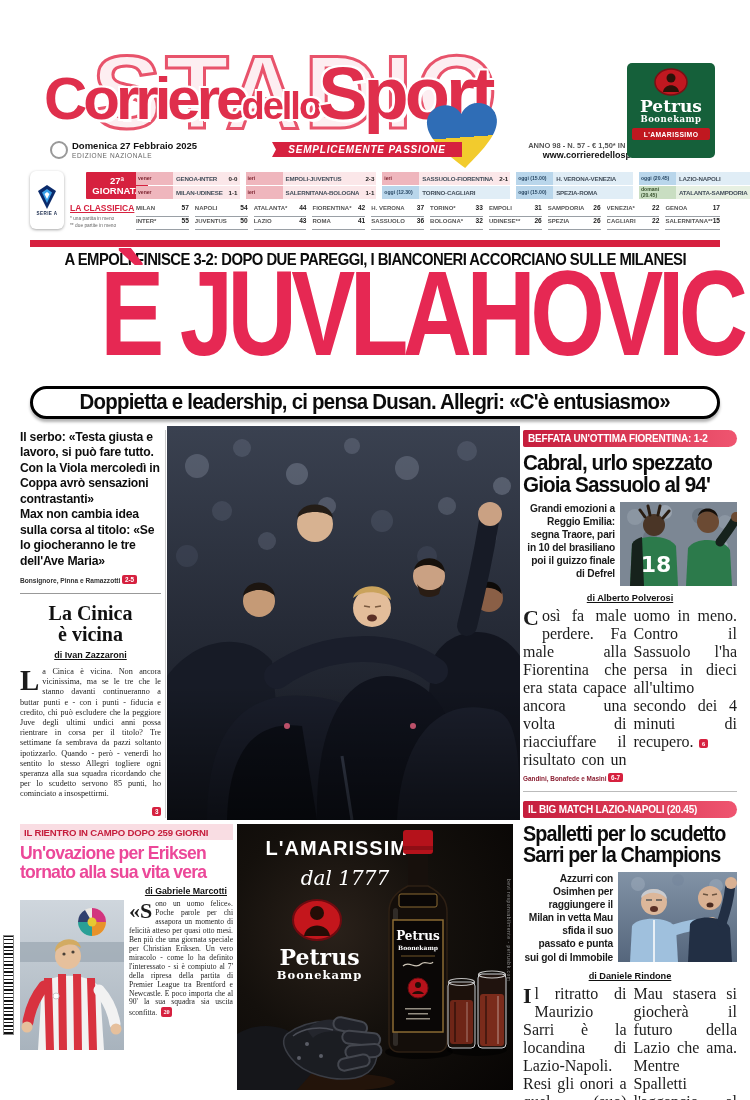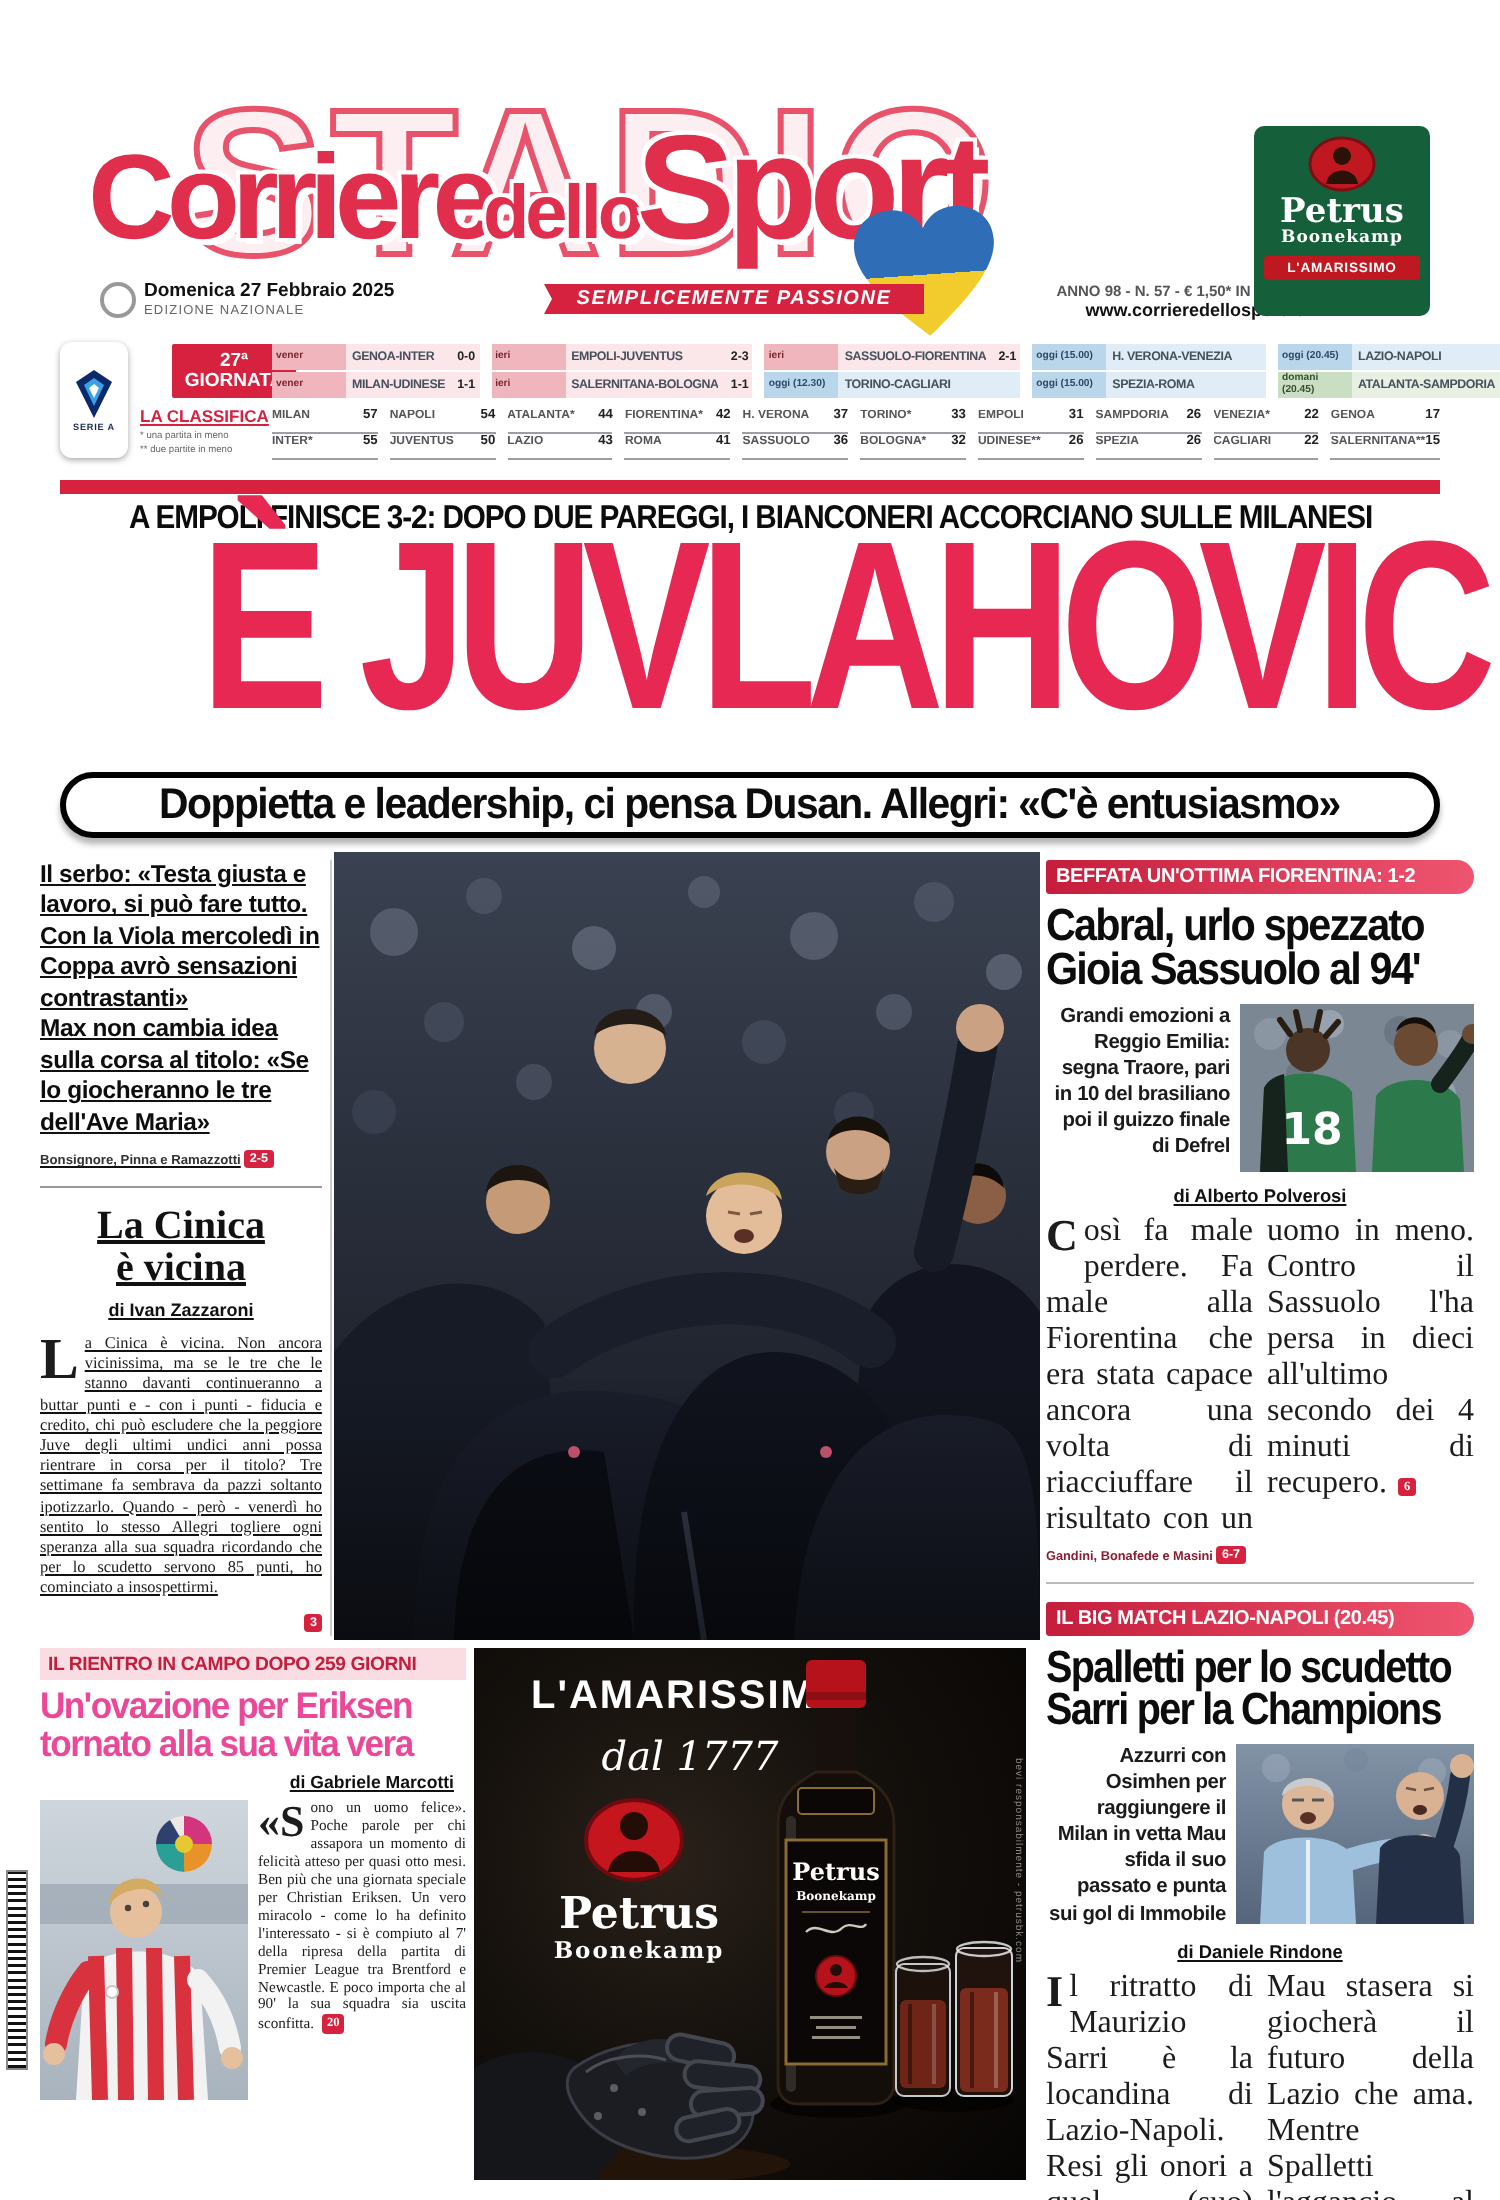--- a/index.html
+++ b/index.html
@@ -67,21 +67,21 @@
   .red-rule{left:30px;top:240px;width:690px;height:7px;background:#d6213f;}
   .kicker{left:30px;top:250px;width:690px;text-align:center;font-weight:900;font-size:16.5px;
           letter-spacing:-.6px;color:#0c0c0c;}
   .main-title{left:20px;top:252px;width:710px;text-align:center;line-height:1.02;
               font-weight:900;font-size:120px;letter-spacing:-7px;color:#e62853;}
   .deck{left:30px;top:386px;width:690px;height:33px;background:#fff;border:3.5px solid #000;border-radius:18px;
         box-shadow:0 3px 3px rgba(0,0,0,.3);display:flex;align-items:center;justify-content:center;box-sizing:border-box;}
   .deck span{font-weight:900;font-size:21.5px;letter-spacing:-.8px;color:#0c0c0c;}
 
   
-  .leftcol{left:20px;top:430px;width:141px;text-decoration:underline;}
+  .leftcol{left:20px;top:430px;width:141px;}
   .quote{font-size:12.2px;line-height:1.27;font-weight:800;color:#0d0d0d;letter-spacing:-.2px;}
   .byline-small{margin-top:6px;font-size:6.6px;font-weight:bold;color:#333;}
   .chip{display:inline-block;background:#d6213f;color:#fff;font-size:6.3px;font-weight:bold;
         padding:1px 2.5px;border-radius:2px;vertical-align:1px;margin-left:2px;}
   .l-div{margin:9px 0;border-top:1px solid #999;}
   .cinica{text-align:center;}
   .cinica-title{font-family:"Liberation Serif",serif;font-weight:bold;font-size:20px;line-height:1.02;color:#111;}
   .cinica-by{margin:6px 0 7px;font-size:9px;font-weight:800;text-decoration:underline;color:#111;}
   .serif-body{font-family:"Liberation Serif",serif;font-size:8.2px;line-height:1.24;text-align:justify;color:#1c1c1c;}
   .dropcap{float:left;font-family:"Liberation Serif",serif;font-weight:bold;font-size:29px;line-height:.82;

